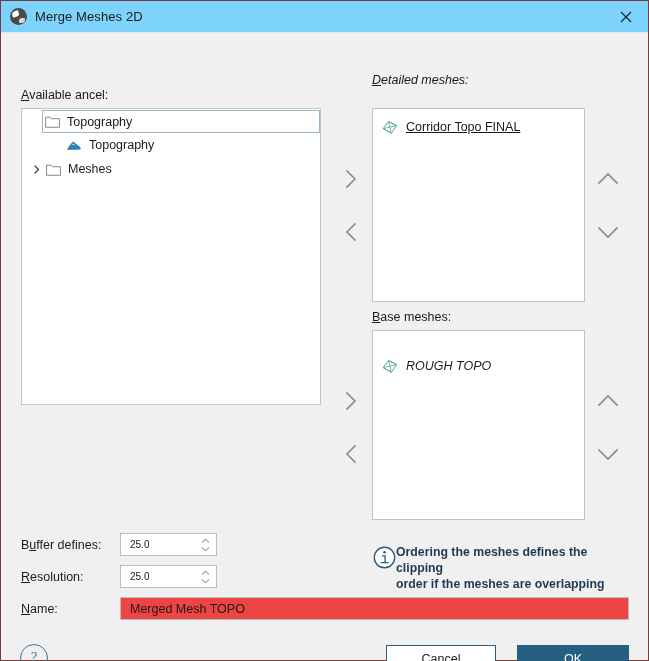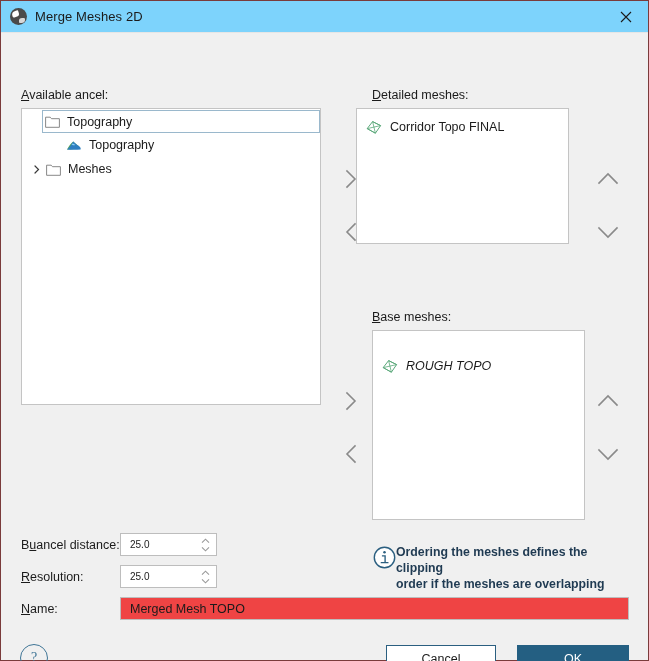--- a/index.html
+++ b/index.html
@@ -317,25 +317,25 @@
             <path d="M4 2 L7.5 5.5 L4 9" stroke="#3a3a3a" stroke-width="1.2" fill="none" stroke-linecap="round"></path>
           </svg>
         </div>
         <svg class="folder-ico" width="15" height="13" viewBox="0 0 15 13">
           <path d="M0.6 2.2 h4.6 l1.3 1.5 h7.9 v8.6 h-13.8 z" fill="#ffffff" stroke="#7b7b7b" stroke-width="0.9"></path>
         </svg>
         <span class="node-label">Meshes</span>
       </div>
     </div>
 
-    <div class="fld-label" style="position:absolute;left:371px;top:55px;">
+    <div class="fld-label" style="position:absolute;left:371px;top:40px;font-style:italic;">
       <u>D</u><span>etailed meshes:</span>
     </div>
 
-    <div class="listbox" style="position:absolute;left:355px;top:75px;width:213px;height:136px;">
+    <div class="listbox" style="position:absolute;left:371px;top:75px;width:213px;height:194px;text-decoration:underline;">
       <div class="list-row" style="margin-top:6px;">
         <svg class="mesh-ico" width="16" height="15" viewBox="0 0 16 15">
           <path d="M1.2 8.6 L6.6 1.6 L14.6 5.6 L9.4 13.2 Z" fill="#ffffff" stroke="#5aa87a" stroke-width="1"></path>
           <path d="M1.2 8.6 L14.6 5.6 M6.6 1.6 L9.4 13.2 M1.2 8.6 L9.4 13.2 M6.6 1.6 L14.6 5.6" stroke="#5aa87a" stroke-width="0.8" fill="none"></path>
         </svg>
         <span class="node-label">Corridor Topo FINAL</span>
       </div>
     </div>
 
     <div class="arrow-btn" style="position:absolute;left:334px;top:130px;">
@@ -390,21 +390,21 @@
         <path d="M3 13 L12 4 L21 13" stroke="#8a8a8a" stroke-width="1.6" fill="none" stroke-linecap="square"></path>
       </svg>
     </div>
     <div class="arrow-btn" style="position:absolute;left:591px;top:405px;">
       <svg width="24" height="18" viewBox="0 0 24 18">
         <path d="M3 5 L12 14 L21 5" stroke="#8a8a8a" stroke-width="1.6" fill="none" stroke-linecap="square"></path>
       </svg>
     </div>
 
     <div class="fld-label" style="position:absolute;left:20px;top:505px;">
-      <span>B</span><u>u</u><span>ancel distance:</span>
+      <span>B</span><u>u</u><span>ffer defines:</span>
     </div>
     <div class="spin" style="position:absolute;left:119px;top:500px;width:97px;height:23px;">
       <input type="text" value="25.0" style="">
       <div class="spin-arrows">
         <div>
           <svg width="9" height="6" viewBox="0 0 9 6">
             <path d="M1 4.6 L4.5 1.2 L8 4.6" stroke="#9a9a9a" stroke-width="1.1" fill="none"></path>
           </svg>
         </div>
         <div>

